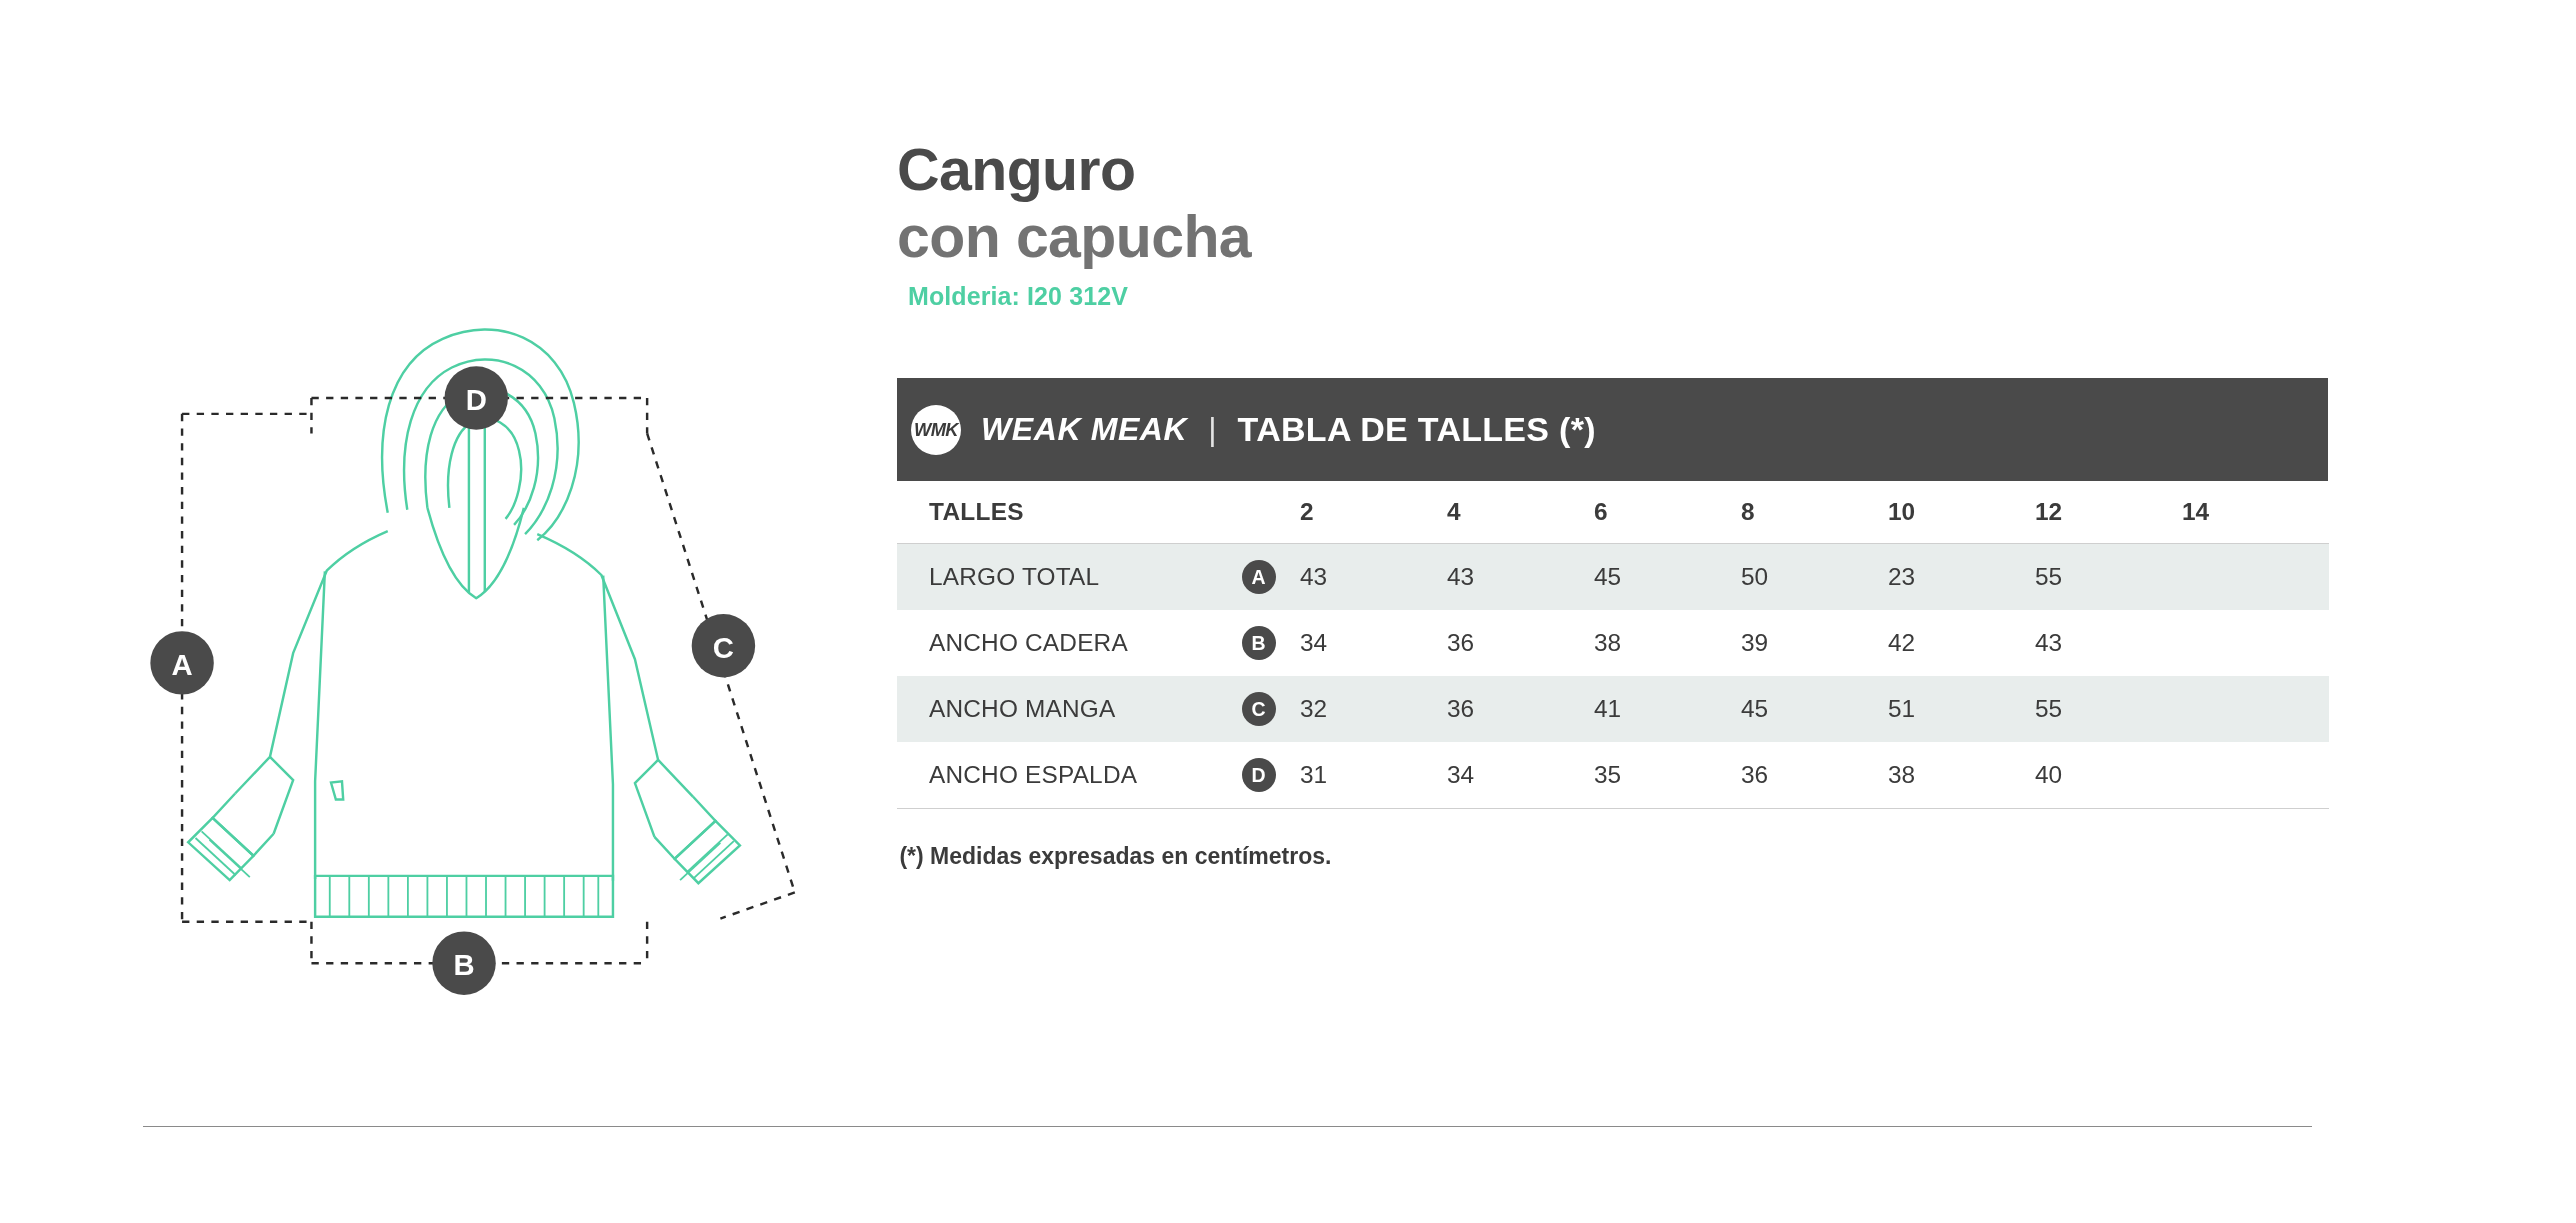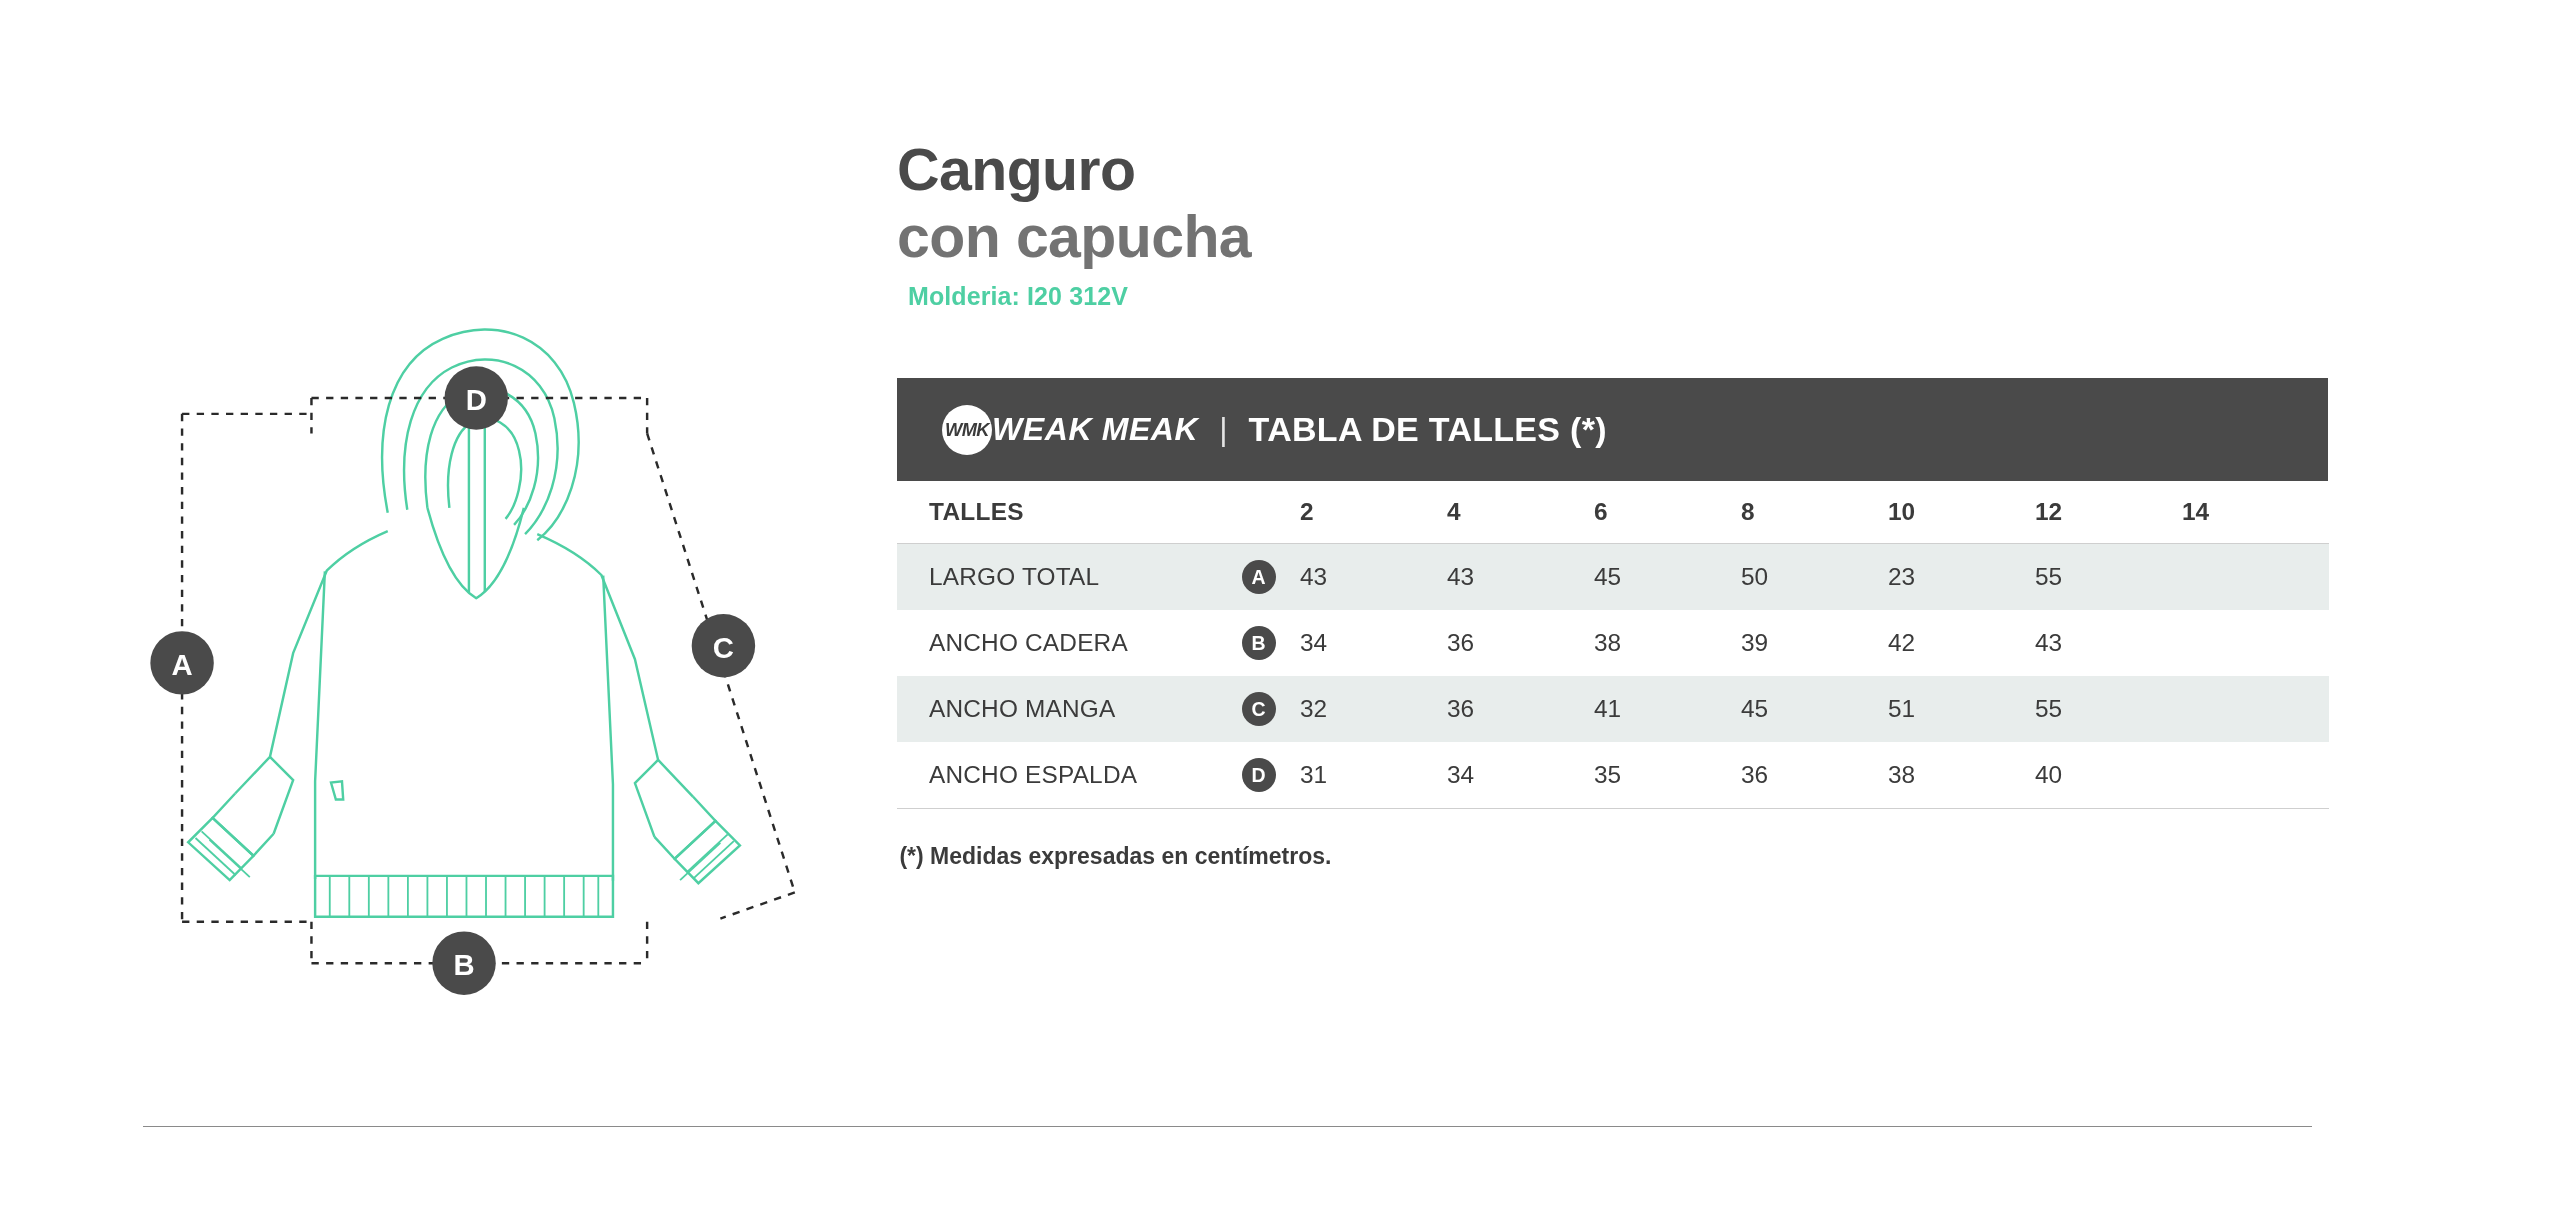--- a/index.html
+++ b/index.html
@@ -72,21 +72,21 @@
   .table-wrap {
     margin-top: 67px;
     width: 1431px;
   }
 
   .table-header {
     background: #4a4a4a;
     height: 103px;
     display: flex;
     align-items: center;
-    padding-left: 45px;
+    padding-left: 14px;
     box-sizing: border-box;
   }
   .brand-mark {
     width: 50px;
     height: 50px;
     border-radius: 50%;
     background: #ffffff;
     color: #3b3b3b;
     display: flex;
     align-items: center;
@@ -96,21 +96,21 @@
     font-style: italic;
     letter-spacing: -0.6px;
     flex: none;
   }
   .brand-name {
     color: #ffffff;
     font-size: 32px;
     font-weight: bold;
     font-style: italic;
     letter-spacing: 0.6px;
-    margin-left: 0;
+    margin-left: 20px;
     white-space: nowrap;
   }
   .header-divider {
     color: #ffffff;
     font-size: 32px;
     margin: 0 21px;
     font-weight: 300;
     opacity: .85;
   }
   .header-title {

